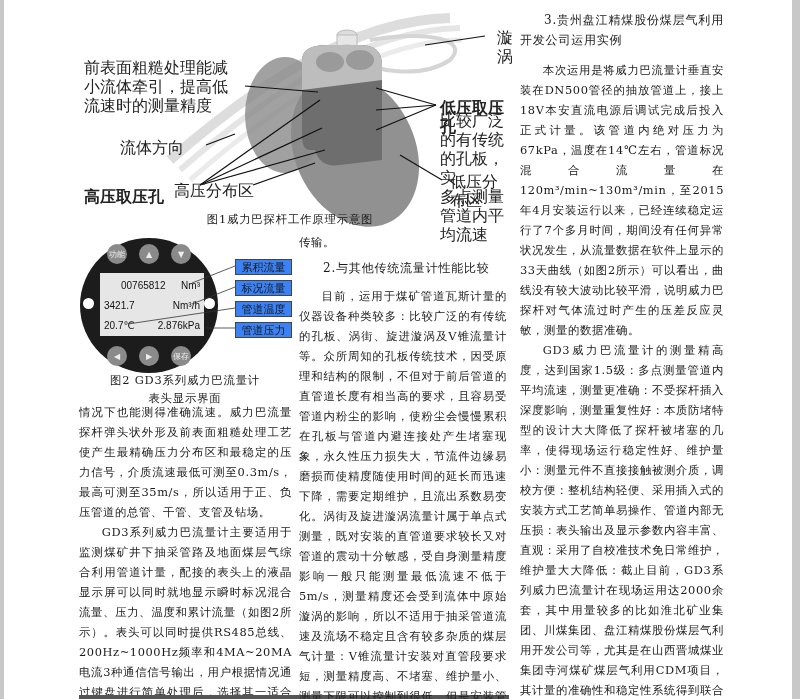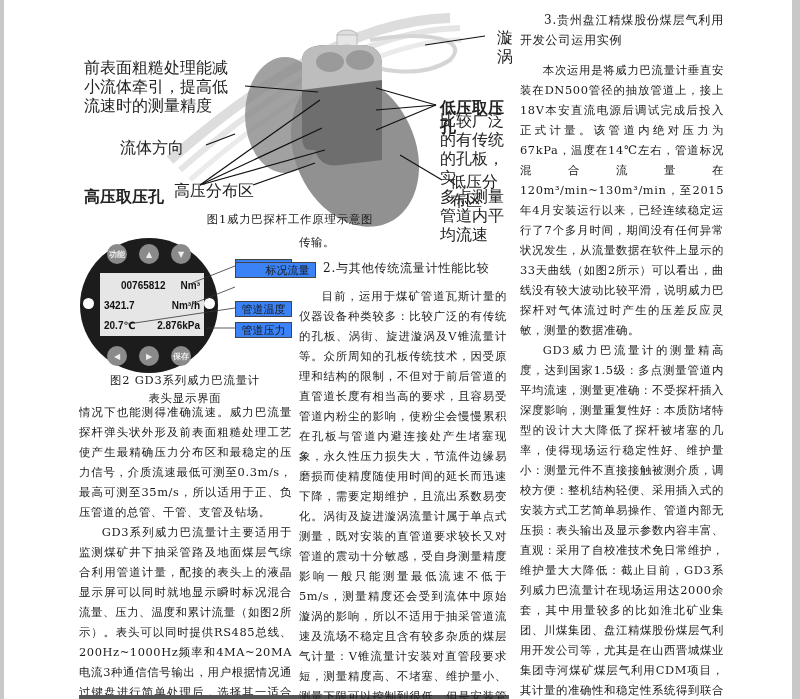--- a/index.html
+++ b/index.html
@@ -20,21 +20,21 @@
   .caption { font-size: 11.4px; text-align: center; letter-spacing: 0.8px; line-height: 18px; }
 
   
   #fig1 { position: absolute; left: 66px; top: 0; width: 440px; height: 230px; }
   #fig1 svg { position: absolute; left: 0; top: 0; }
   .lbl { position: absolute; font-family: Liberation Mono, monospace; font-size: 16px; line-height: 19px; color: #222; }
   .lbl.bold { font-weight: bold; }
 
   
   #fig2 { position: absolute; left: 76px; top: 238px; width: 220px; height: 160px; }
-  .meter { position: absolute; left: 0; top: 0; width: 138px; height: 135px; border-radius: 50%; background: #1c1c1c; font-weight: bold; }
+  .meter { position: absolute; left: 0; top: 0; width: 138px; height: 135px; border-radius: 50%; background: #1c1c1c; }
   .meter .btn { position: absolute; width: 20px; height: 20px; border-radius: 50%; background: #8a8a8a; color: #eee; font-size: 8px; display:flex; align-items:center; justify-content:center; font-family: "DejaVu Sans", sans-serif; }
   .meter .hole { position: absolute; width: 11px; height: 11px; border-radius: 50%; background: #fff; }
   .lcd { position: absolute; left: 20px; top: 35px; width: 104px; height: 63px; background: #e6e6e6; font-family: "Liberation Sans", "DejaVu Sans", sans-serif; font-size: 10px; color: #111; }
   .lcd .row { position: absolute; left: 4px; right: 4px; display: flex; justify-content: space-between; }
   .tag { position: absolute; left: 155px; width: 55px; height: 14px; border: 1px solid #444; font-size: 11px; font-family: "DejaVu Sans", sans-serif; display:flex; align-items:center; justify-content:center; background:#3b82f6; }
 </style>
 </head>
 <body>
 
 <div class="page">
@@ -121,21 +121,21 @@
     </div>
     <svg width="220" height="135" style="position:absolute;left:0;top:0;">
       <g stroke="#333" stroke-width="0.8">
         <line x1="112" y1="45" x2="155" y2="28"></line>
         <line x1="112" y1="66" x2="155" y2="49"></line>
         <line x1="48" y1="86" x2="155" y2="70"></line>
         <line x1="126" y1="90" x2="155" y2="90"></line>
       </g>
     </svg>
     <div class="tag" style="top:21px;">累积流量</div>
-    <div class="tag" style="top:24px;padding-left:24px;">标况流量</div>
+    <div class="tag" style="top:42px;">标况流量</div>
     <div class="tag" style="top:63px;">管道温度</div>
     <div class="tag" style="top:84px;">管道压力</div>
     <div class="caption" style="position:absolute;left:0;width:210px;top:133px;">
       <div>图2 GD3系列威力巴流量计</div>
       <div>表头显示界面</div>
     </div>
   </div>
 
   <div class="col" style="left:75px;top:402px;width:213px;">
     <p>情况下也能测得准确流速。威力巴流量探杆弹头状外形及前表面粗糙处理工艺使产生最精确压力分布区和最稳定的压力信号，介质流速最低可测至0.3m/s，最高可测至35m/s，所以适用于正、负压管道的总管、干管、支管及钻场。</p>

